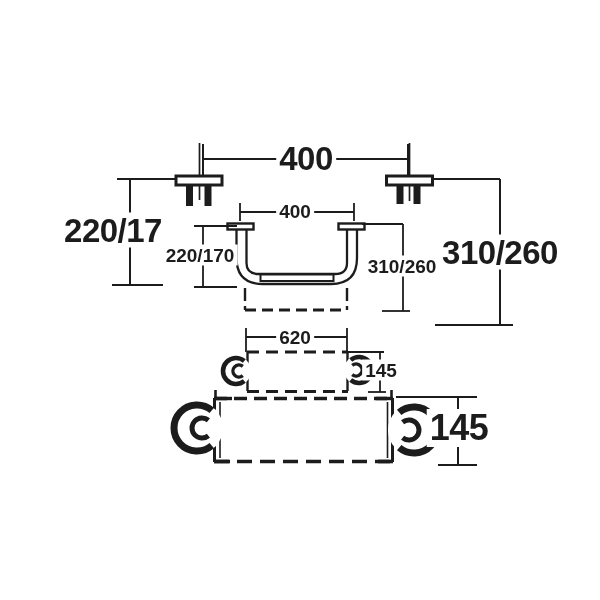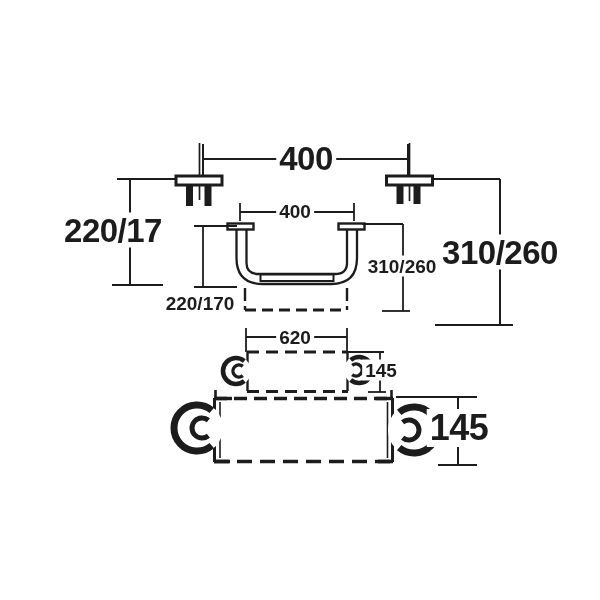--- a/index.html
+++ b/index.html
@@ -144,19 +144,19 @@
         <line x1="396" y1="397" x2="477" y2="397" stroke-width="2"></line>
         <line x1="438" y1="465" x2="477" y2="465" stroke-width="2"></line>
       </g>
     </g>
   </svg>
 
   <span class="lbl big" style="left:306px;top:158px;">400</span>
   <span class="lbl big" style="left:113px;top:230px;">220/17</span>
   <span class="lbl big" style="left:500px;top:252px;">310/260</span>
   <span class="lbl small" style="left:295px;top:211px;">400</span>
-  <span class="lbl small" style="left:200px;top:255px;margin-top:48px;">220/170</span>
+  <span class="lbl small" style="left:200px;top:255px;">220/170</span>
   <span class="lbl small" style="left:402px;top:266px;">310/260</span>
   <span class="lbl small" style="left:295px;top:337px;">620</span>
   <span class="lbl small" style="left:381px;top:370px;">145</span>
   <span class="lbl big145" style="left:459px;top:428px;">145</span>
 
 </div>
 
 </body></html>

